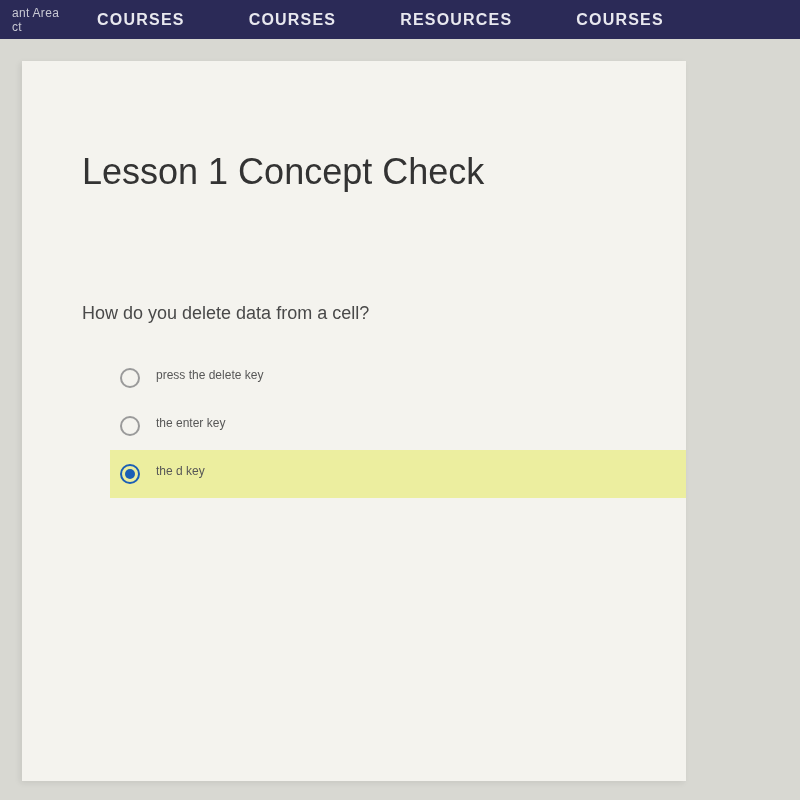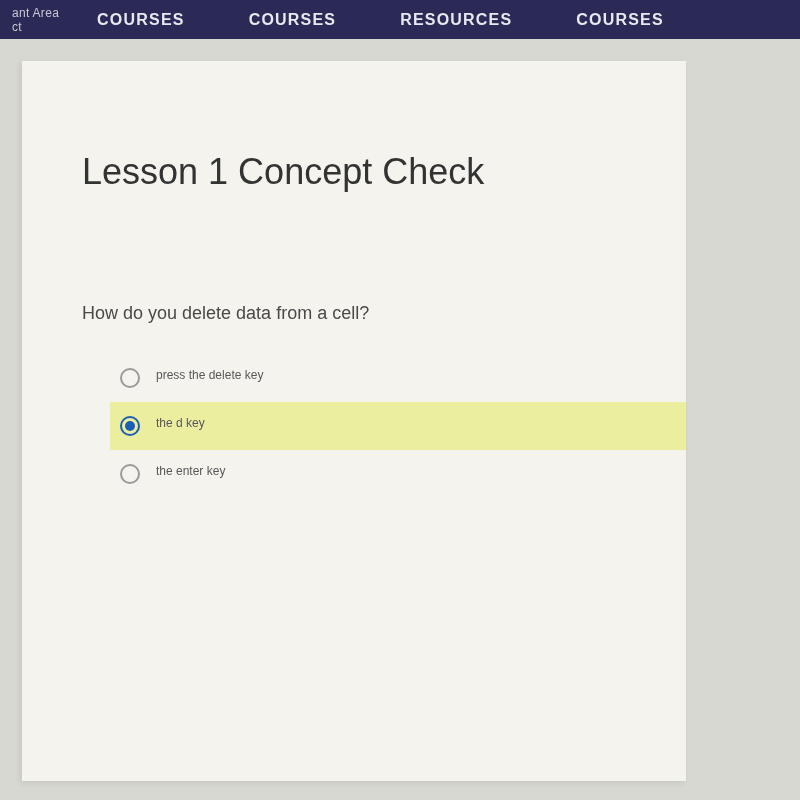--- a/index.html
+++ b/index.html
@@ -121,24 +121,24 @@
 <div class="page">
   <h1 class="page-title">Lesson 1 Concept Check</h1>
 
   <div class="question">How do you delete data from a cell?</div>
 
   <ul class="options">
     <li class="option">
       <span class="radio"></span>
       <span>press the delete key</span>
     </li>
+    <li class="option">
+      <span class="radio"></span>
+      <span>the enter key</span>
+    </li>
     <li class="option selected">
       <span class="radio">
           <span class="dot"></span>
         </span>
       <span>the d key</span>
     </li>
-    <li class="option">
-      <span class="radio"></span>
-      <span>the enter key</span>
-    </li>
   </ul>
 </div>
 
 </body></html>

